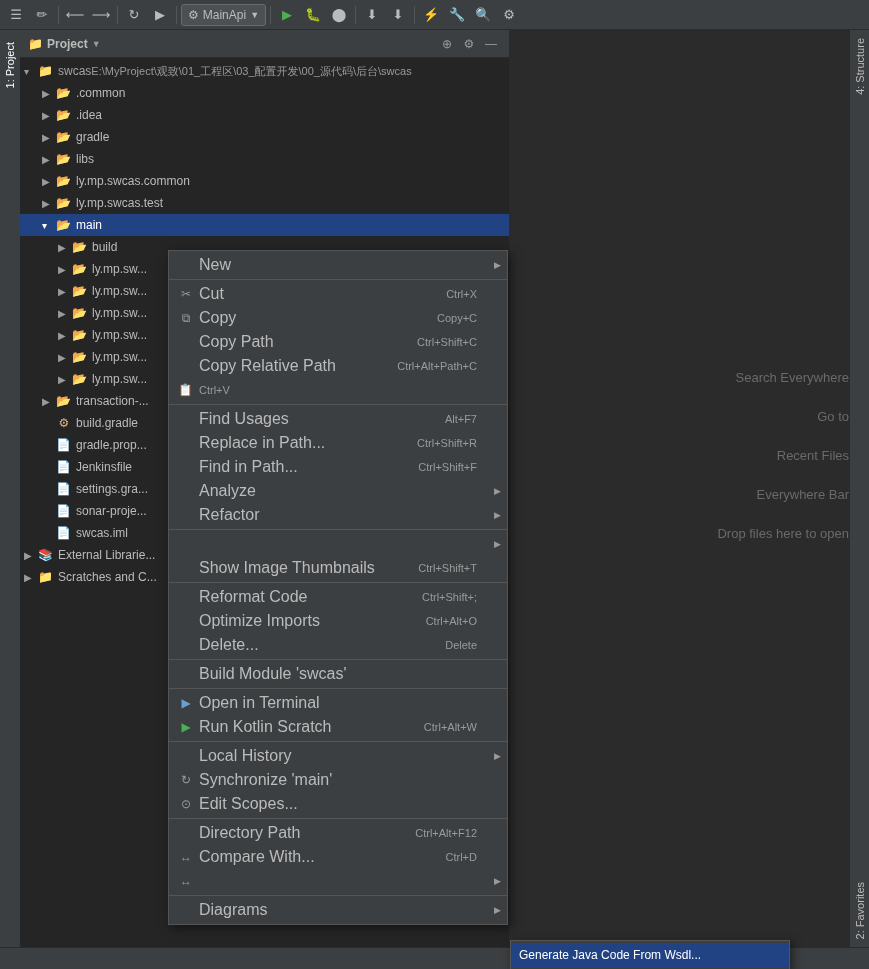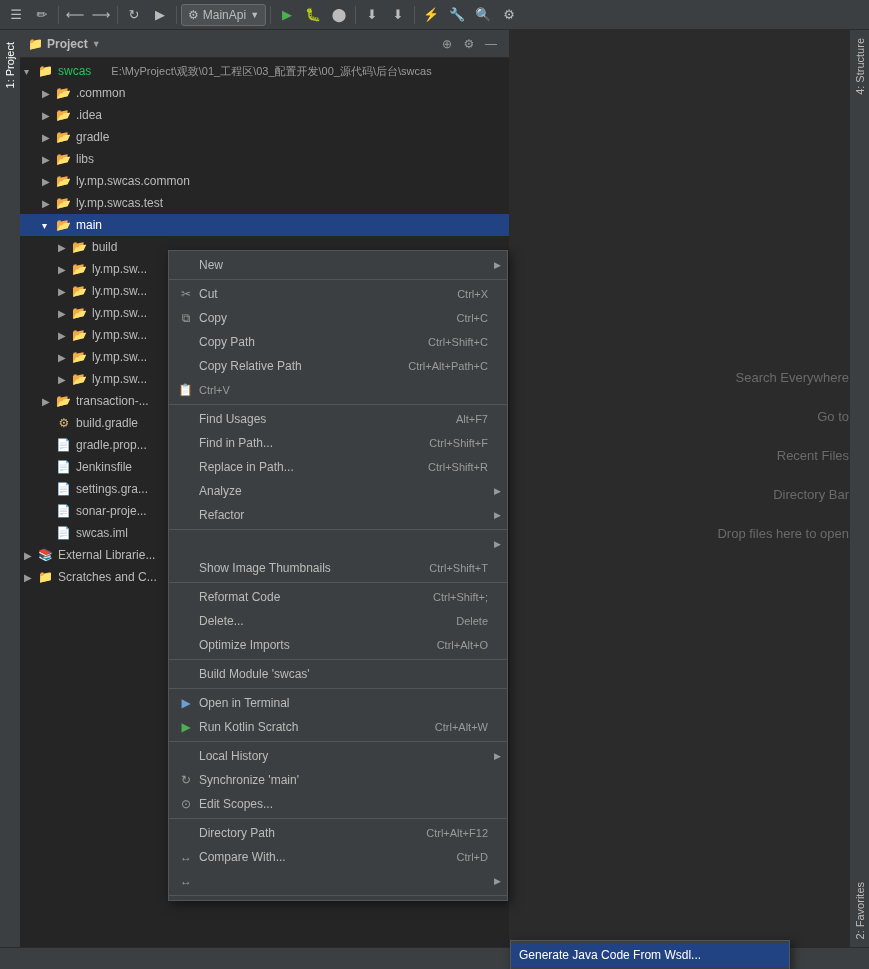--- a/index.html
+++ b/index.html
@@ -189,26 +189,26 @@
       height: 18px;
       margin-right: 4px;
       display: flex;
       align-items: center;
       justify-content: center;
       font-size: 12px;
       color: #9a9a9a;
     }
     .menu-item-label {
       flex: 1;
-      font-size: 12px;
+      font-size: 16px;
     }
     .menu-item-shortcut {
       font-size: 11px;
       color: #9a9a9a;
-      margin-right: 11px;
+      margin-right: 22px;
     }
     .menu-separator {
       height: 1px;
       background: #555;
       margin: 2px 0;
     }
 
     
     .sub-menu {
       position: absolute;
@@ -327,22 +327,22 @@
         <div class="panel-action-btn">⚙</div>
         <div class="panel-action-btn">—</div>
       </div>
     </div>
 
     <div class="tree-area">
 
       <div class="tree-item" style="padding-left:4px;">
         <span class="tree-arrow">▾</span>
         <span class="tree-icon folder-icon-blue">📁</span>
-        <span style="color:#22c55e;">swcas</span>
-        <span style="color:#9a9a9a;margin-left:20px;font-size:11px;">E:\MyProject\观致\01_工程区\03_配置开发\00_源代码\后台\swcas</span>
+        <span style="color:#a3a3a3;">swcas</span>
+        <span style="color:#9a9a9a;margin-left:0;font-size:11px;">E:\MyProject\观致\01_工程区\03_配置开发\00_源代码\后台\swcas</span>
       </div>
 
       <div class="tree-item" style="padding-left:22px;">
         <span class="tree-arrow">▶</span>
         <span class="tree-icon folder-icon">📂</span>
         <span>.common</span>
       </div>
 
       <div class="tree-item" style="padding-left:22px;">
         <span class="tree-arrow">▶</span>
@@ -477,21 +477,21 @@
       <div class="menu-separator"></div>
 
       <div class="menu-item">
         <span class="menu-item-icon">✂</span>
         <span class="menu-item-label">Cut</span>
         <span class="menu-item-shortcut">Ctrl+X</span>
       </div>
       <div class="menu-item">
         <span class="menu-item-icon">⧉</span>
         <span class="menu-item-label">Copy</span>
-        <span class="menu-item-shortcut">Ctrl+C</span>
+        <span class="menu-item-shortcut">Copy+C</span>
       </div>
       <div class="menu-item">
         <span class="menu-item-icon"></span>
         <span class="menu-item-label">Copy Path</span>
         <span class="menu-item-shortcut">Ctrl+Shift+C</span>
       </div>
       <div class="menu-item">
         <span class="menu-item-icon"></span>
         <span class="menu-item-label">Copy Relative Path</span>
         <span class="menu-item-shortcut">Ctrl+Alt+Path+C</span>
@@ -503,28 +503,28 @@
 
       <div class="menu-separator"></div>
 
       <div class="menu-item">
         <span class="menu-item-icon"></span>
         <span class="menu-item-label">Find Usages</span>
         <span class="menu-item-shortcut">Alt+F7</span>
       </div>
       <div class="menu-item">
         <span class="menu-item-icon"></span>
+        <span class="menu-item-label">Replace in Path...</span>
+        <span class="menu-item-shortcut">Ctrl+Shift+R</span>
+      </div>
+      <div class="menu-item">
+        <span class="menu-item-icon"></span>
         <span class="menu-item-label">Find in Path...</span>
         <span class="menu-item-shortcut">Ctrl+Shift+F</span>
       </div>
-      <div class="menu-item">
-        <span class="menu-item-icon"></span>
-        <span class="menu-item-label">Replace in Path...</span>
-        <span class="menu-item-shortcut">Ctrl+Shift+R</span>
-      </div>
       <div class="menu-item has-sub">
         <span class="menu-item-icon"></span>
         <span class="menu-item-label">Analyze</span>
       </div>
       <div class="menu-item has-sub">
         <span class="menu-item-icon"></span>
         <span class="menu-item-label">Refactor</span>
       </div>
 
       <div class="menu-separator"></div>
@@ -540,27 +540,27 @@
 
       <div class="menu-separator"></div>
 
       <div class="menu-item">
         <span class="menu-item-icon"></span>
         <span class="menu-item-label">Reformat Code</span>
         <span class="menu-item-shortcut">Ctrl+Shift+;</span>
       </div>
       <div class="menu-item">
         <span class="menu-item-icon"></span>
+        <span class="menu-item-label">Optimize Imports</span>
+        <span class="menu-item-shortcut">Ctrl+Alt+O</span>
+      </div>
+      <div class="menu-item">
+        <span class="menu-item-icon"></span>
         <span class="menu-item-label">Delete...</span>
         <span class="menu-item-shortcut">Delete</span>
-      </div>
-      <div class="menu-item">
-        <span class="menu-item-icon"></span>
-        <span class="menu-item-label">Optimize Imports</span>
-        <span class="menu-item-shortcut">Ctrl+Alt+O</span>
       </div>
 
       <div class="menu-separator"></div>
 
       <div class="menu-item">
         <span class="menu-item-icon"></span>
         <span class="menu-item-label">Build Module 'swcas'</span>
       </div>
 
       <div class="menu-separator"></div>
@@ -601,36 +601,40 @@
         <span class="menu-item-icon">↔</span>
         <span class="menu-item-label">Compare With...</span>
         <span class="menu-item-shortcut">Ctrl+D</span>
       </div>
       <div class="menu-item has-sub">
         <span class="menu-item-icon">↔</span>
       </div>
 
       <div class="menu-separator"></div>
 
+      <div class="menu-item has-sub">
+        <span class="menu-item-icon"></span>
+        <span class="menu-item-label">Diagrams</span>
+      </div>
 
     </div>
 
     <div class="sub-menu">
       <div class="sub-menu-item">
         <span class="sub-menu-item-label">Generate Java Code From Wsdl...</span>
       </div>
     </div>
 
   </div>
 
   <div class="right-area">
     <div class="right-hint">Search Everywhere</div>
     <div class="right-hint">Go to</div>
     <div class="right-hint">Recent Files</div>
-    <div class="right-hint">Directory Bar</div>
+    <div class="right-hint">Everywhere Bar</div>
     <div class="right-hint">Drop files here to open</div>
   </div>
 
   <div style="position:absolute;right:0;top:30px;width:20px;height:calc(100% - 52px);background:#3c3f41;display:flex;flex-direction:column;align-items:center;border-left:1px solid #2b2b2b;">
     <div class="right-side-tab">4: Structure</div>
     <div class="right-side-tab" style="margin-top:auto;">2: Favorites</div>
   </div>
 
 </div>
 

